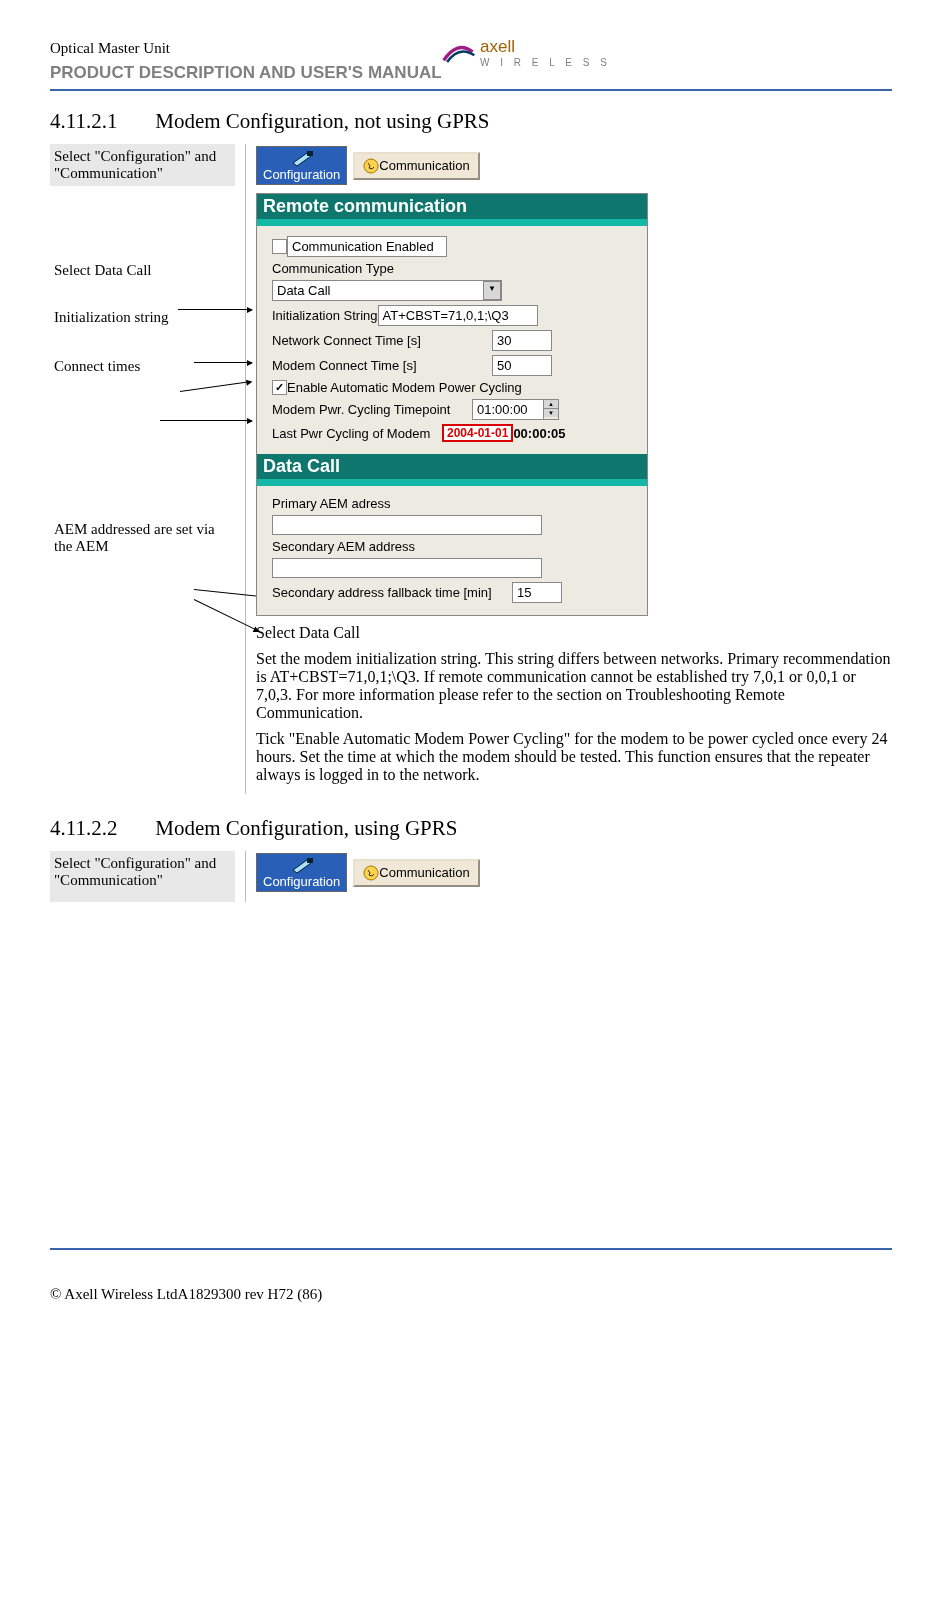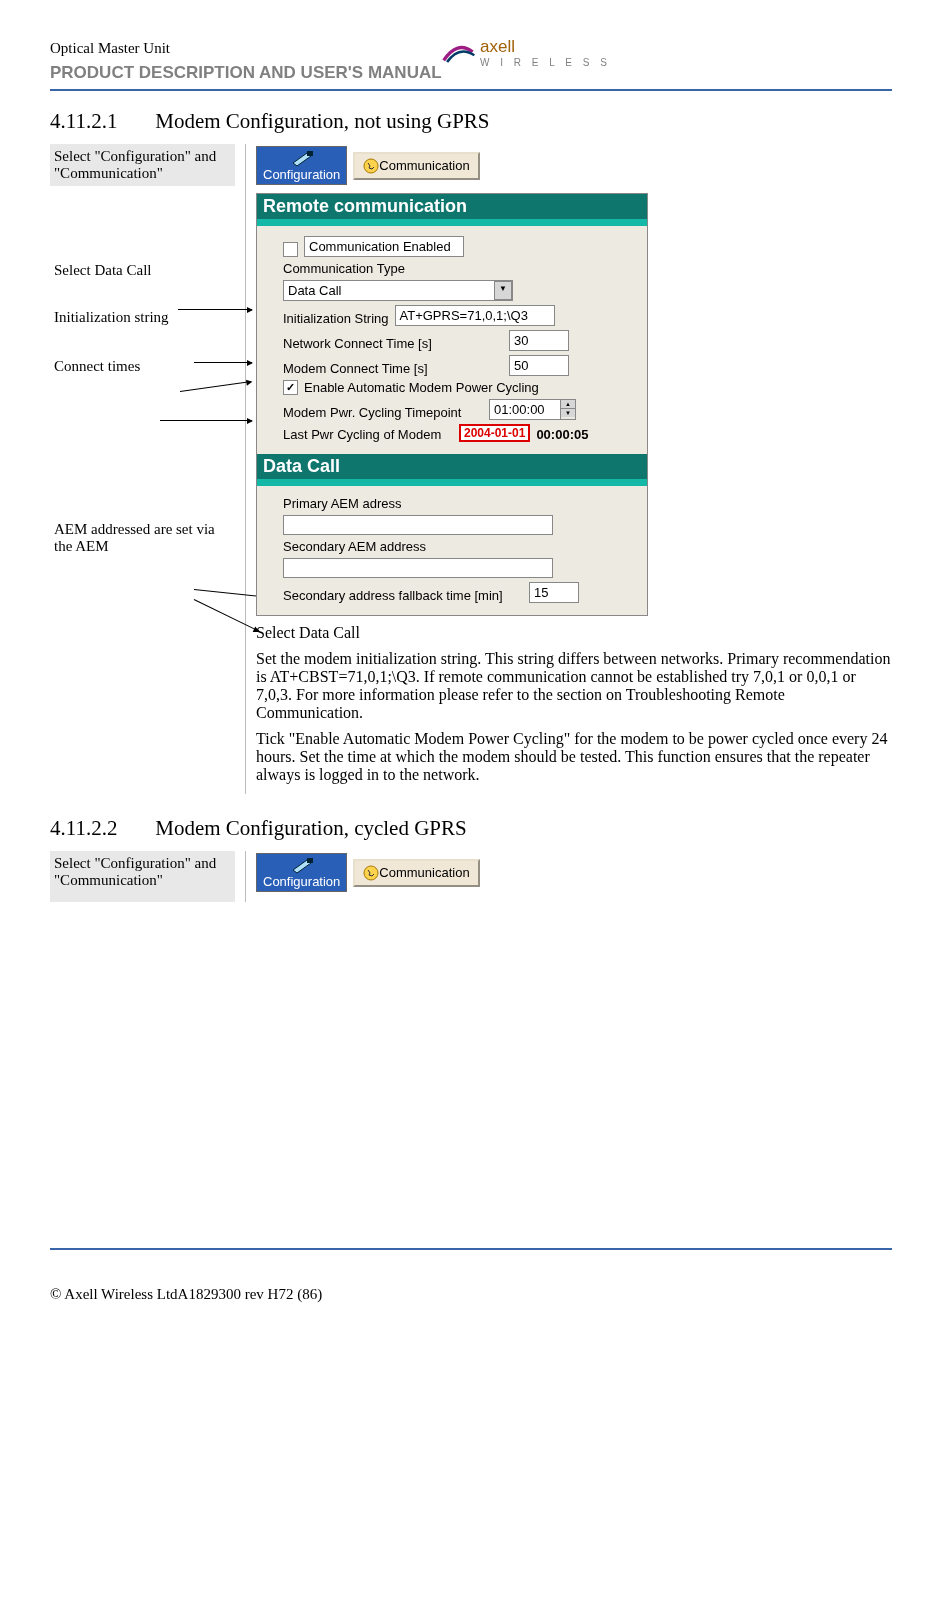--- a/index.html
+++ b/index.html
@@ -21,21 +21,21 @@
 .lbox{background:#e8e8e8;padding:4px 6px 4px 4px;font-size:15px}
 .lplain{padding:4px 6px 4px 4px;font-size:15px}
 .rbox{padding:2px 0 2px 10px;border-left:1px solid #bbb}
 .cfg-icons{display:flex;align-items:center;gap:6px;margin-bottom:8px}
 .cfg-btn{background:#2a5fb8;color:#fff;font-family:Arial,sans-serif;font-size:13px;border:1px solid #666;padding:2px 6px;line-height:14px}
 .cfg-btn svg{display:block;margin:0 auto 1px}
 .cm-btn{background:#f1e7d7;border:2px outset #e8e0cc;font-family:Arial,sans-serif;font-size:13px;padding:4px 8px;display:flex;align-items:center;gap:0}
 .dlg{background:#edeae2;border:1px solid #888;font-family:Arial,sans-serif;font-size:13px;width:390px}
 .dlg-hdr{background:#0f766e;color:#fff;font-weight:bold;padding:2px 6px;font-size:18px;border-bottom:7px solid #14b8a6}
 .dlg-body{padding:6px 10px 8px 10px}
-.dlg-row{display:flex;align-items:flex-end;gap:6px;margin:4px 16px}
+.dlg-row{display:flex;align-items:center;margin:4px 5px}
 .inp{background:#fff;border:1px solid #888;padding:2px 4px;font-size:13px;color:#000}
 .sel{background:#fff;border:1px solid #888;padding:2px 4px;width:220px;display:flex;justify-content:space-between}
 .sel-arr{background:#d7d7d7;border:1px solid #888;width:16px;text-align:center;font-size:8px;line-height:14px;margin:-2px -4px -2px 0}
 .chk{width:13px;height:13px;border:1px solid #888;background:#fff;display:inline-flex;align-items:center;justify-content:center;font-size:11px;font-weight:bold;line-height:11px}
 .spn{display:flex}
 .spn .sb{display:flex;flex-direction:column;border:1px solid #888;margin-left:-1px}
 .spn .sb span{font-size:6px;width:14px;text-align:center;line-height:8px;background:#d7d7d7;border-bottom:1px solid #888}
 .spn .sb span:last-child{border-bottom:none}
 .para{margin:8px 0;font-size:16px}
 .leftcol{position:relative}
@@ -121,21 +121,21 @@
           </div>
           <div class="dlg-row">Communication Type</div>
           <div class="dlg-row">
             <div class="sel">
               <span>Data Call</span>
               <span class="sel-arr">▼</span>
             </div>
           </div>
           <div class="dlg-row">
             <span>Initialization String</span>
-            <span class="inp" style="width:150px">AT+GPRS=71,0,1;\Q3</span>
+            <span class="inp" style="width:150px">AT+CBST=71,0,1;\Q3</span>
           </div>
           <div class="dlg-row">
             <span style="width:220px">Network Connect Time [s]</span>
             <span class="inp" style="width:50px">30</span>
           </div>
           <div class="dlg-row">
             <span style="width:220px">Modem Connect Time [s]</span>
             <span class="inp" style="width:50px">50</span>
           </div>
           <div class="dlg-row">
@@ -176,21 +176,21 @@
       </div>
 
       <p class="para">Select Data Call</p>
       <p class="para">Set the modem initialization string. This string differs between networks. Primary recommendation is AT+CBST=71,0,1;\Q3. If remote communication cannot be established try 7,0,1 or 0,0,1 or 7,0,3. For more information please refer to the section on Troubleshooting Remote Communication.</p>
       <p class="para">Tick "Enable Automatic Modem Power Cycling" for the modem to be power cycled once every 24 hours. Set the time at which the modem should be tested. This function ensures that the repeater always is logged in to the network.</p>
     </div>
   </div>
 
   <h3 class="h3" style="margin-top:22px">
     <span class="num">4.11.2.2</span>
-    <span>Modem Configuration, cycled GPRS</span>
+    <span>Modem Configuration, using GPRS</span>
   </h3>
 
   <div class="grid">
     <div class="lbox">Select "Configuration" and "Communication"</div>
     <div class="rbox">
       <div class="cfg-icons">
         <div class="cfg-btn">
           <svg width="26" height="18">
               <path d="M4 14 L18 4 L22 7 L8 17 Z" fill="#aee0f7" stroke="#023"></path>
               <rect x="18" y="2" width="6" height="5" fill="#023"></rect>

